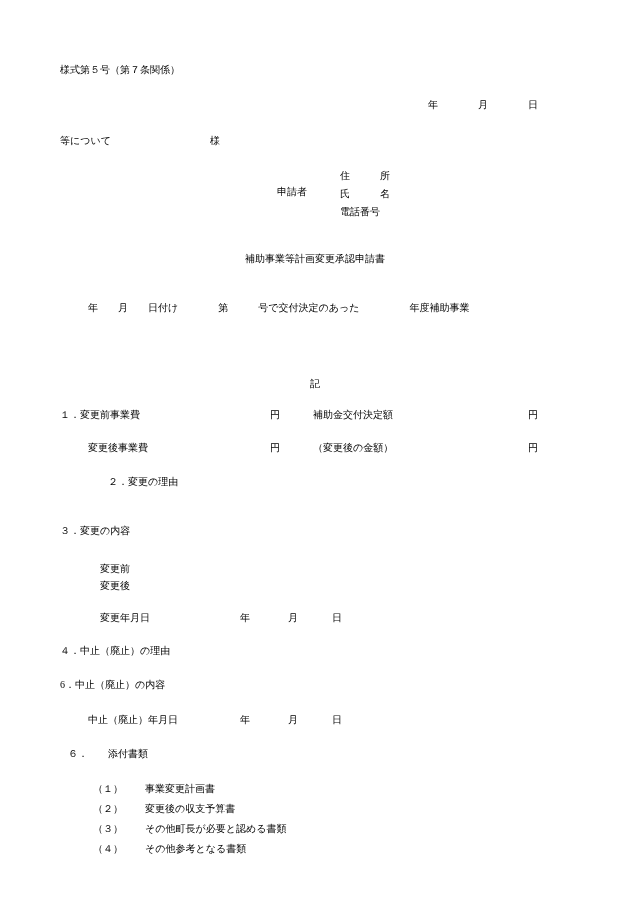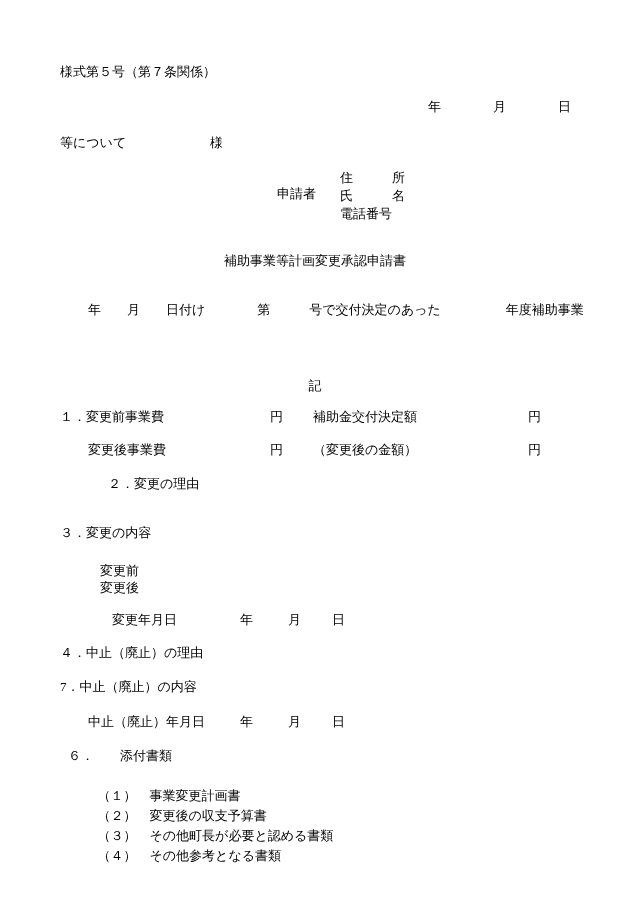--- a/index.html
+++ b/index.html
@@ -18,21 +18,21 @@
     background: #ffffff;
     box-sizing: border-box;
     overflow: hidden;
   }
   .doc {
     position: absolute;
     left: 0;
     top: 0;
     width: 630px;
     height: 903px;
-    font-size: 13px;
+    font-size: 10px;
     line-height: 1.5;
   }
   .row {
     position: absolute;
     white-space: pre;
   }
   .form-no   { left: 60px;  top: 62px; }
   .date-line { left: 428px; top: 97px; }
   .addressee { left: 60px;  top: 133px; }
   .addressee-hon { left: 210px; top: 133px; }
@@ -58,21 +58,21 @@
   .item1b-label  { left: 88px;  top: 440px; }
   .item1b-yen-a  { left: 270px; top: 440px; }
   .item1b-sub    { left: 313px; top: 440px; font-family: Liberation Serif, serif; }
   .item1b-yen-b  { left: 528px; top: 440px; }
 
   .item2 { left: 60px; top: 474px; margin-left: 48px; }
 
   .item3        { left: 60px;  top: 523px; }
   .item3-before { left: 100px; top: 545px; margin-top: 16px; }
   .item3-after  { left: 100px; top: 578px; }
-  .item3-date   { left: 100px; top: 610px; margin-left: 12px; }
+  .item3-date   { left: 100px; top: 610px; }
   .item3-y      { left: 240px; top: 610px; }
   .item3-m      { left: 288px; top: 610px; }
   .item3-d      { left: 332px; top: 610px; }
 
   .item4 { left: 60px; top: 643px; }
   .item5 { left: 60px; top: 677px; }
 
   .item5-date { left: 88px;  top: 712px; }
   .item5-y    { left: 240px; top: 712px; }
   .item5-m    { left: 288px; top: 712px; }
@@ -124,21 +124,21 @@
 
     <div class="row item3">３．変更の内容</div>
     <div class="row item3-before">変更前</div>
     <div class="row item3-after">変更後</div>
     <div class="row item3-date">変更年月日</div>
     <div class="row item3-y">年</div>
     <div class="row item3-m">月</div>
     <div class="row item3-d">日</div>
 
     <div class="row item4">４．中止（廃止）の理由</div>
-    <div class="row item5">7．中止（廃止）の内容</div>
+    <div class="row item5">6．中止（廃止）の内容</div>
 
     <div class="row item5-date">中止（廃止）年月日</div>
     <div class="row item5-y">年</div>
     <div class="row item5-m">月</div>
     <div class="row item5-d">日</div>
 
     <div class="row item6">６．　　添付書類</div>
 
     <div class="row att1">
       <span class="att-num">（１）</span><span>事業変更計画書</span>

